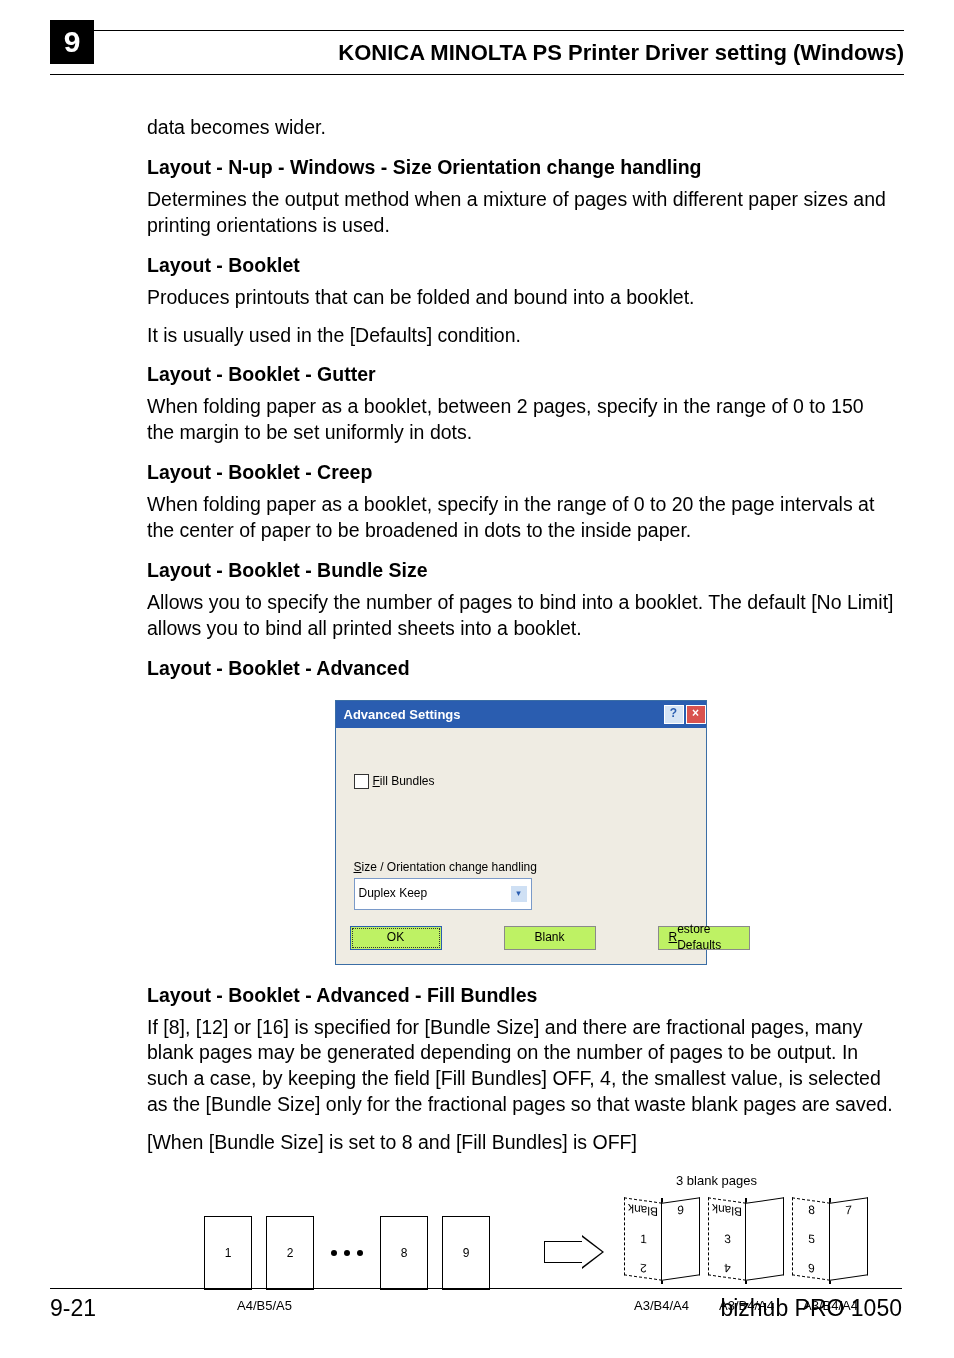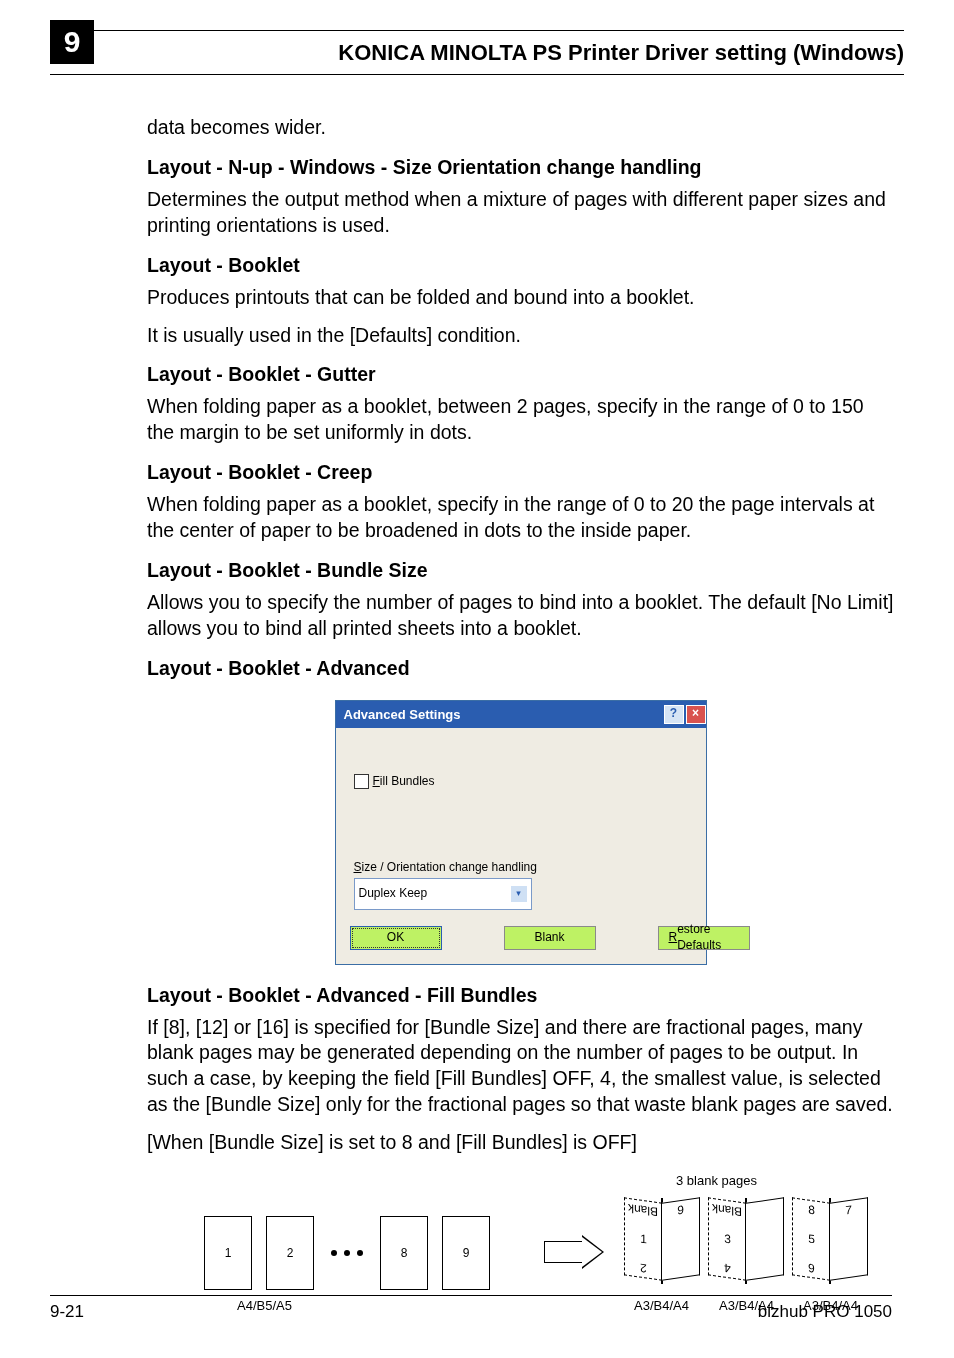--- a/index.html
+++ b/index.html
@@ -298,26 +298,26 @@
     position: absolute;
     top: 130px;
   }
   .label-a3.l1 { left: 487px; }
   .label-a3.l2 { left: 572px; }
   .label-a3.l3 { left: 656px; }
   .footer {
     position: absolute;
     bottom: 36px;
     left: 50px;
-    right: 62px;
+    right: 52px;
     border-top: 1px solid #000;
     padding-top: 6px;
     display: flex;
     justify-content: space-between;
-    font-size: 17px;
+    font-size: 23px;
   }
   .u { text-decoration: underline; }
 </style>
 </head>
 <body>
 
 <div class="chap-num">9</div>
 
 <div class="top-rule">
   <span></span>

